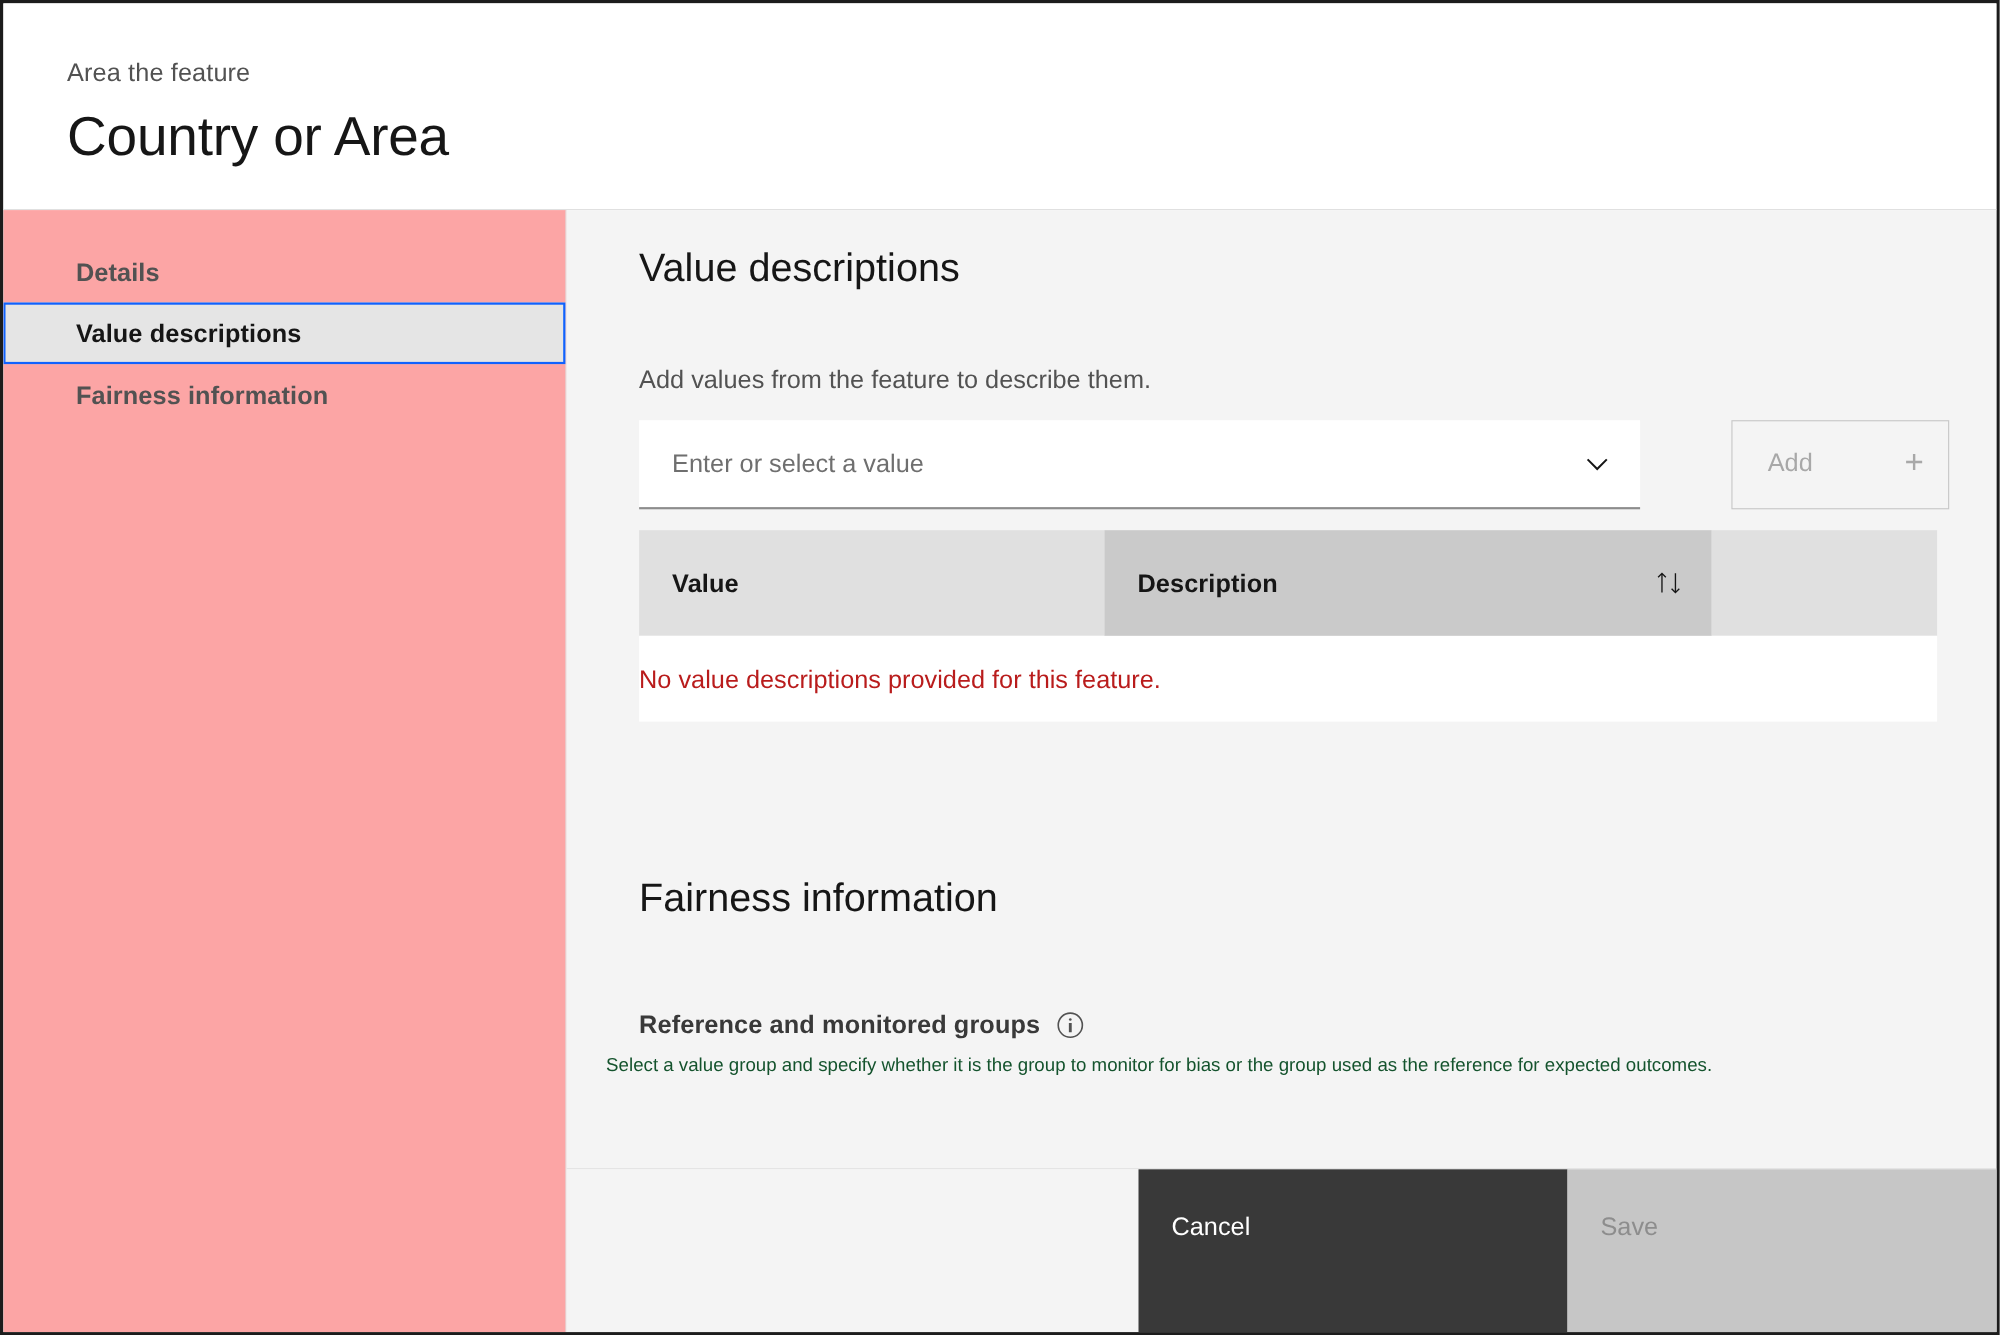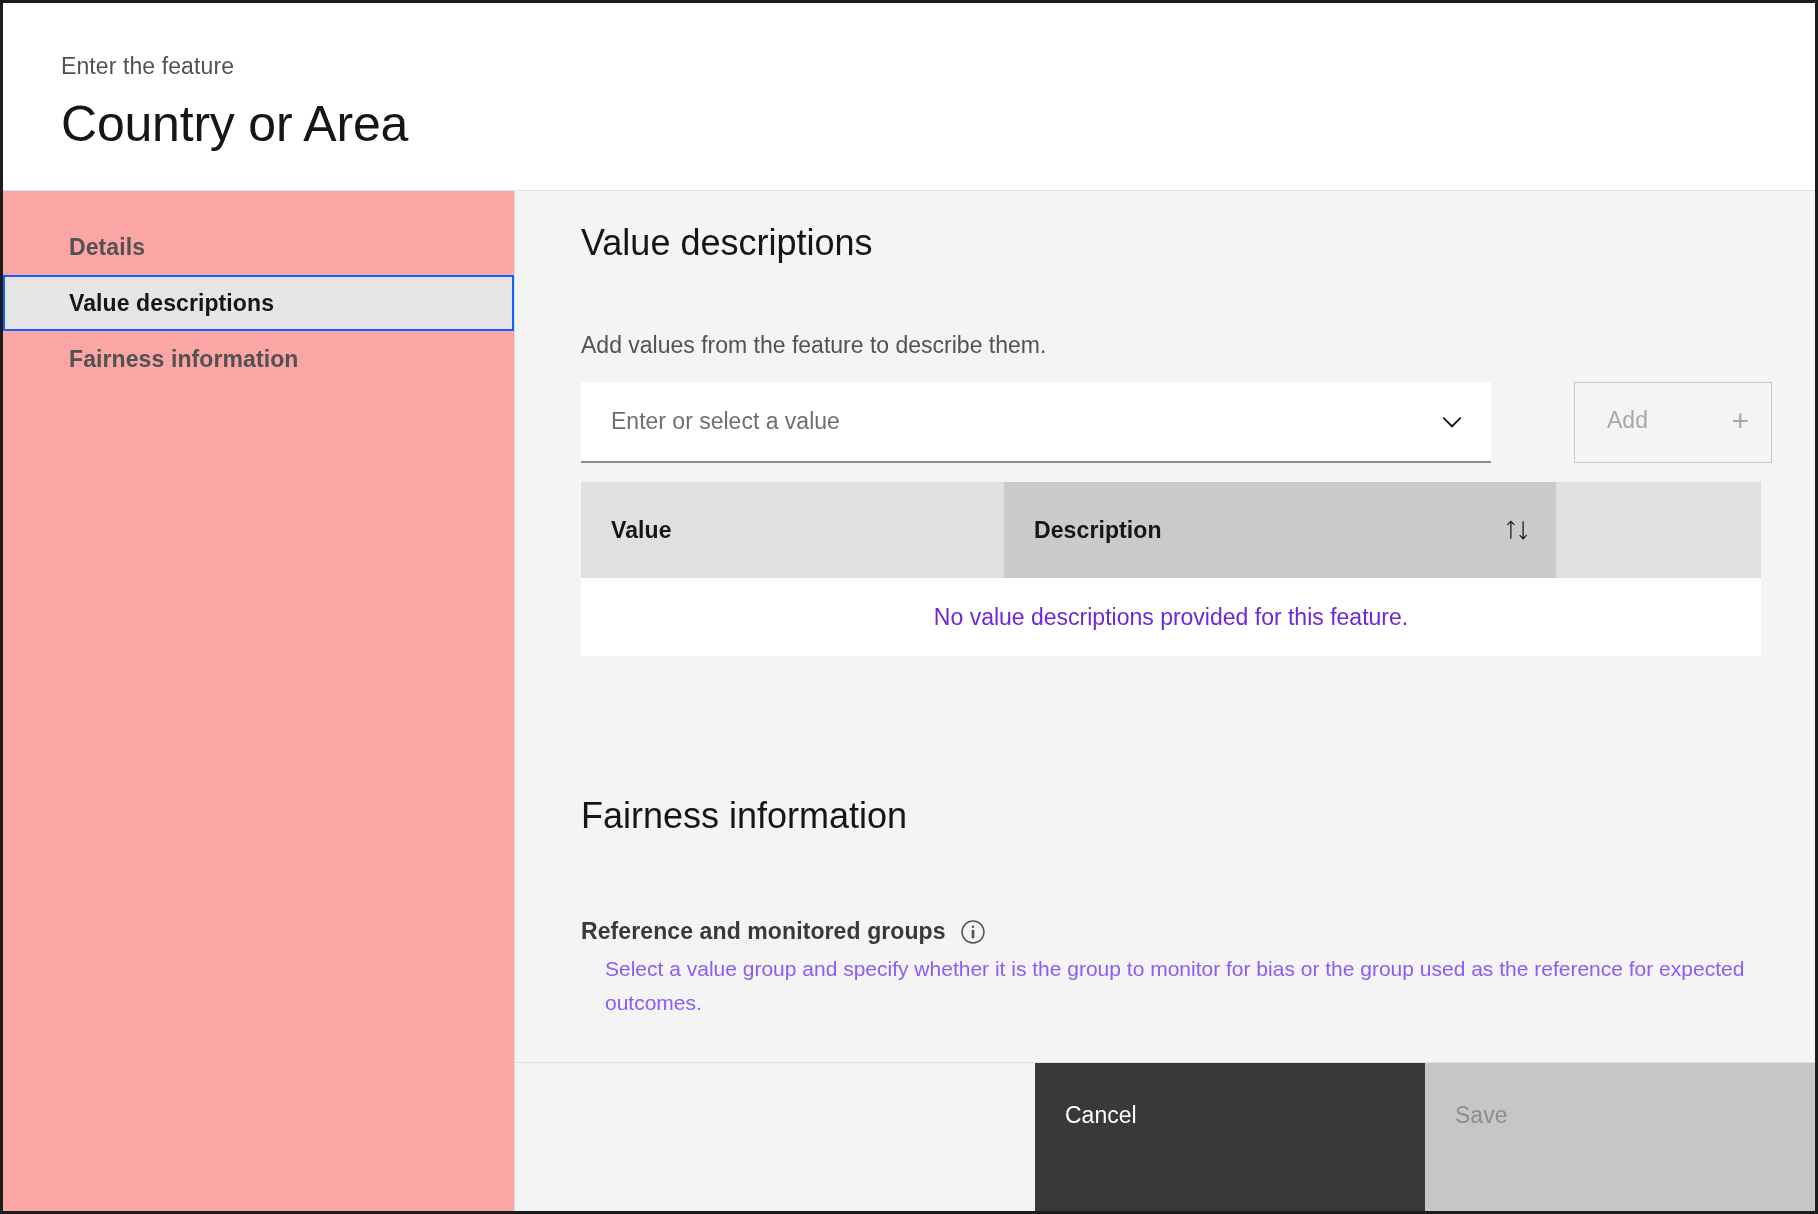--- a/index.html
+++ b/index.html
@@ -207,23 +207,22 @@
     position: absolute;
     right: 24px;
     top: 50%;
     transform: translateY(-50%);
     width: 30px; height: 30px;
     display: flex; align-items: center; justify-content: center;
   }
   .vd-table td.empty-cell {
     height: 78px;
     background: #ffffff;
-    text-align: center;
-    font-size: 23px;
-    color: #6d28d9;
+    font-size: 23px;
+    color: #b91c1c;
     font-weight: 400;
     vertical-align: middle;
   }
 
   
   .section-h2 {
     font-size: 36px;
     line-height: 48px;
     font-weight: 400;
     color: #161616;
@@ -242,26 +241,26 @@
     letter-spacing: 0.1px;
   }
   .info-icon {
     width: 26px; height: 26px;
     display: inline-flex;
     align-items: center;
     justify-content: center;
     cursor: pointer;
   }
   .sub-desc {
-    margin-left: 90px;
+    margin-left: 36px;
     margin-top: 7px;
     width: 1140px;
-    font-size: 21px;
+    font-size: 17px;
     line-height: 34px;
-    color: #8b5cf6;
+    color: #14532d;
     font-weight: 400;
   }
 
   
   .modal-footer {
     position: absolute;
     left: 0; bottom: 0;
     width: 100%;
     height: 148px;
     display: flex;
@@ -296,21 +295,21 @@
     padding-top: 39px;
     cursor: not-allowed;
   }
 </style>
 </head>
 <body>
 
 <div id="frame">
 
   <div class="modal-header">
-    <div class="header-eyebrow">Enter the feature</div>
+    <div class="header-eyebrow">Area the feature</div>
     <div class="header-title">Country or Area</div>
   </div>
 
   <div class="modal-body">
 
     <nav class="sidebar">
       <div class="side-item">
         <span>Details</span>
       </div>
       <div class="side-item selected">

